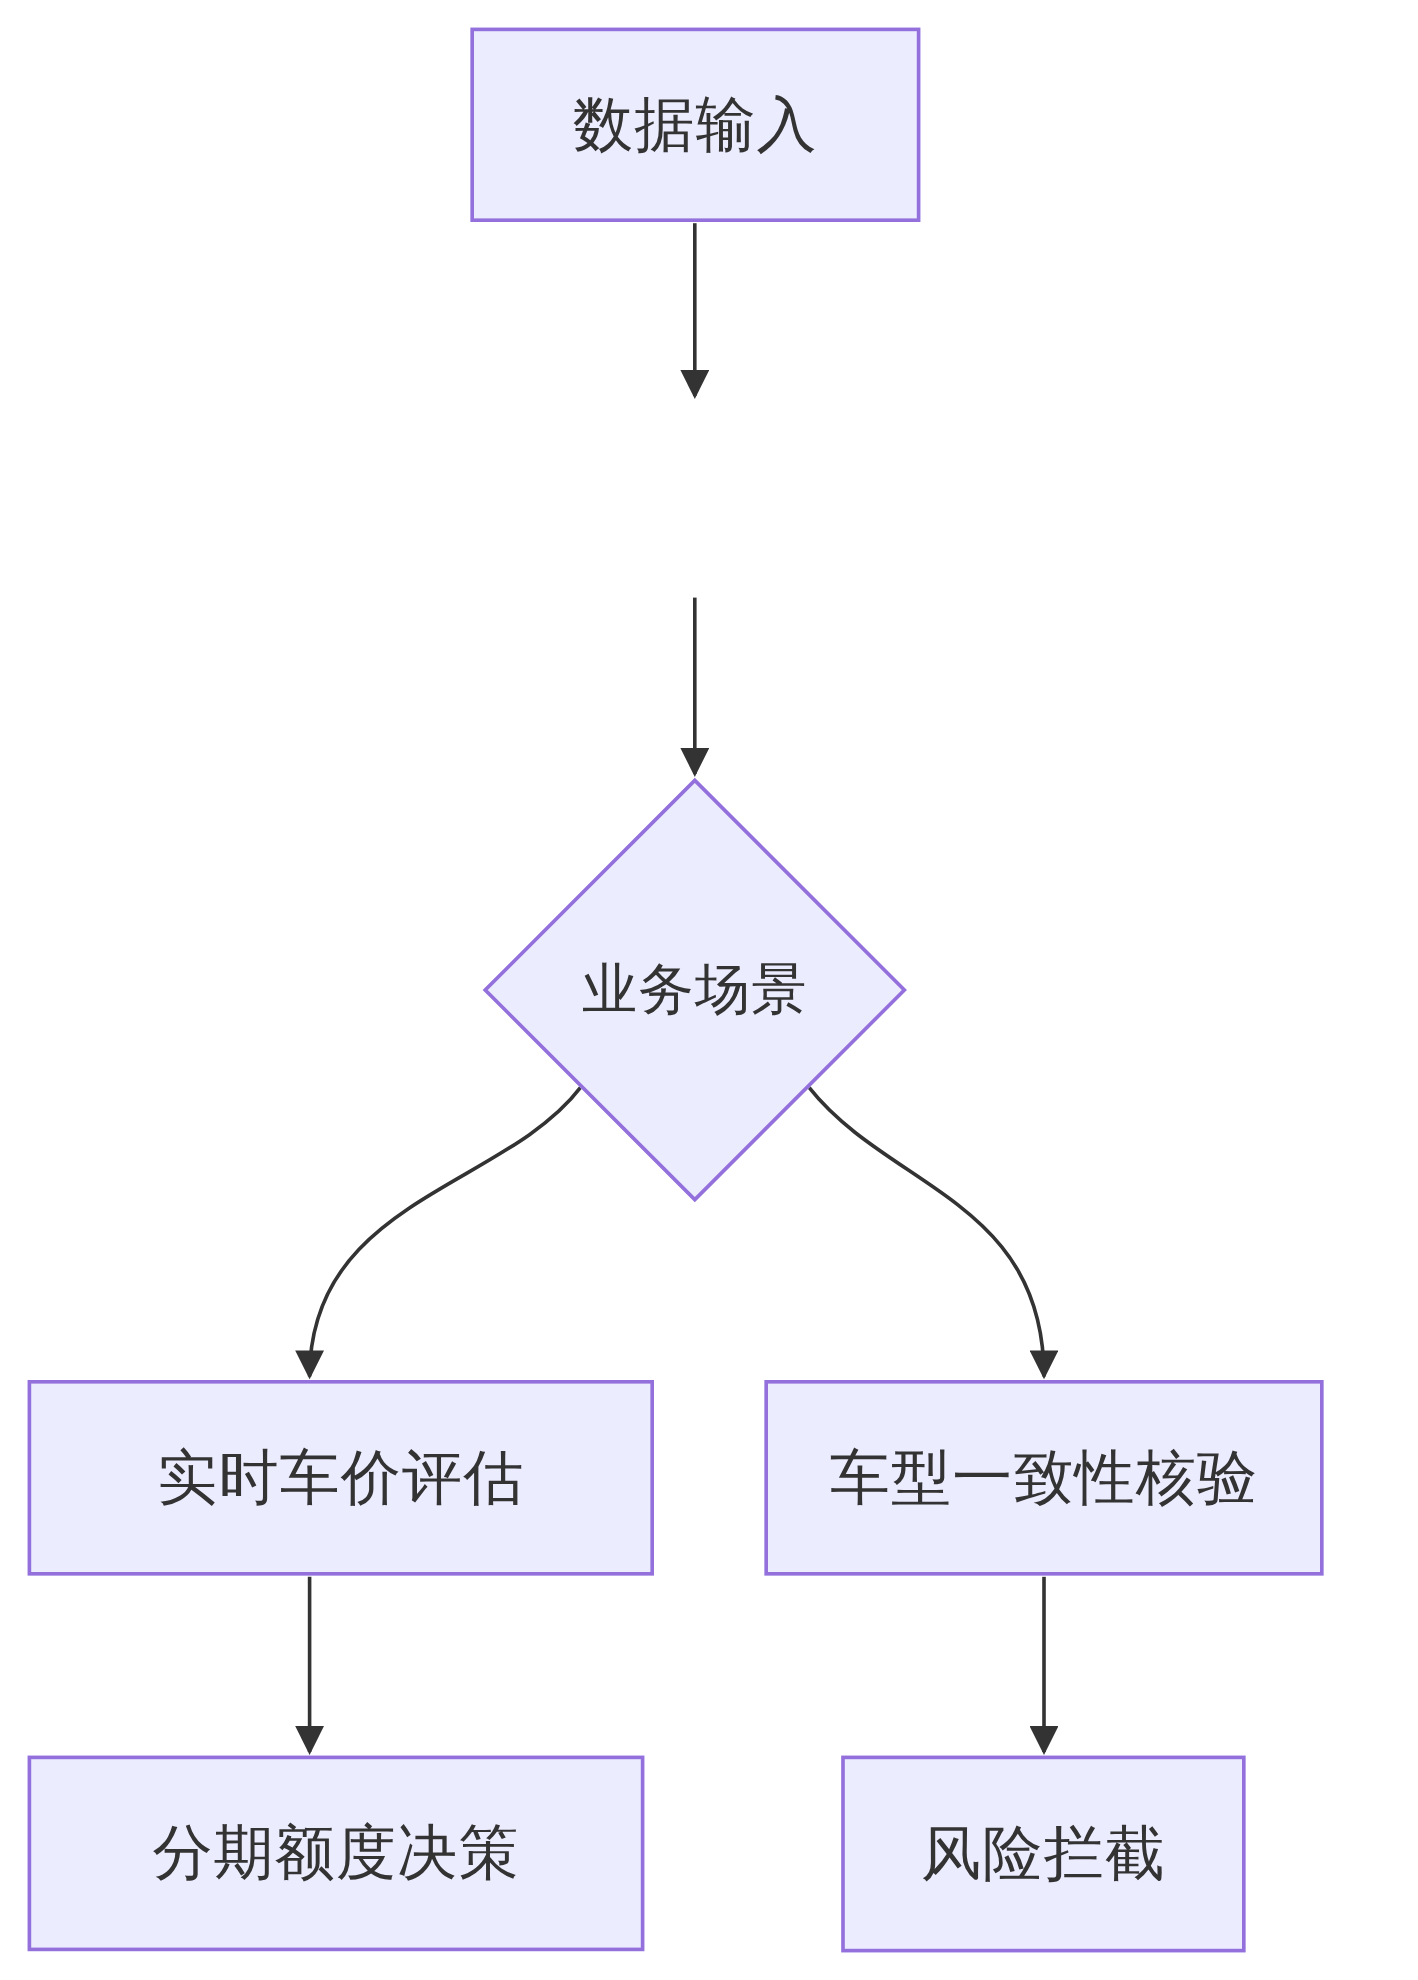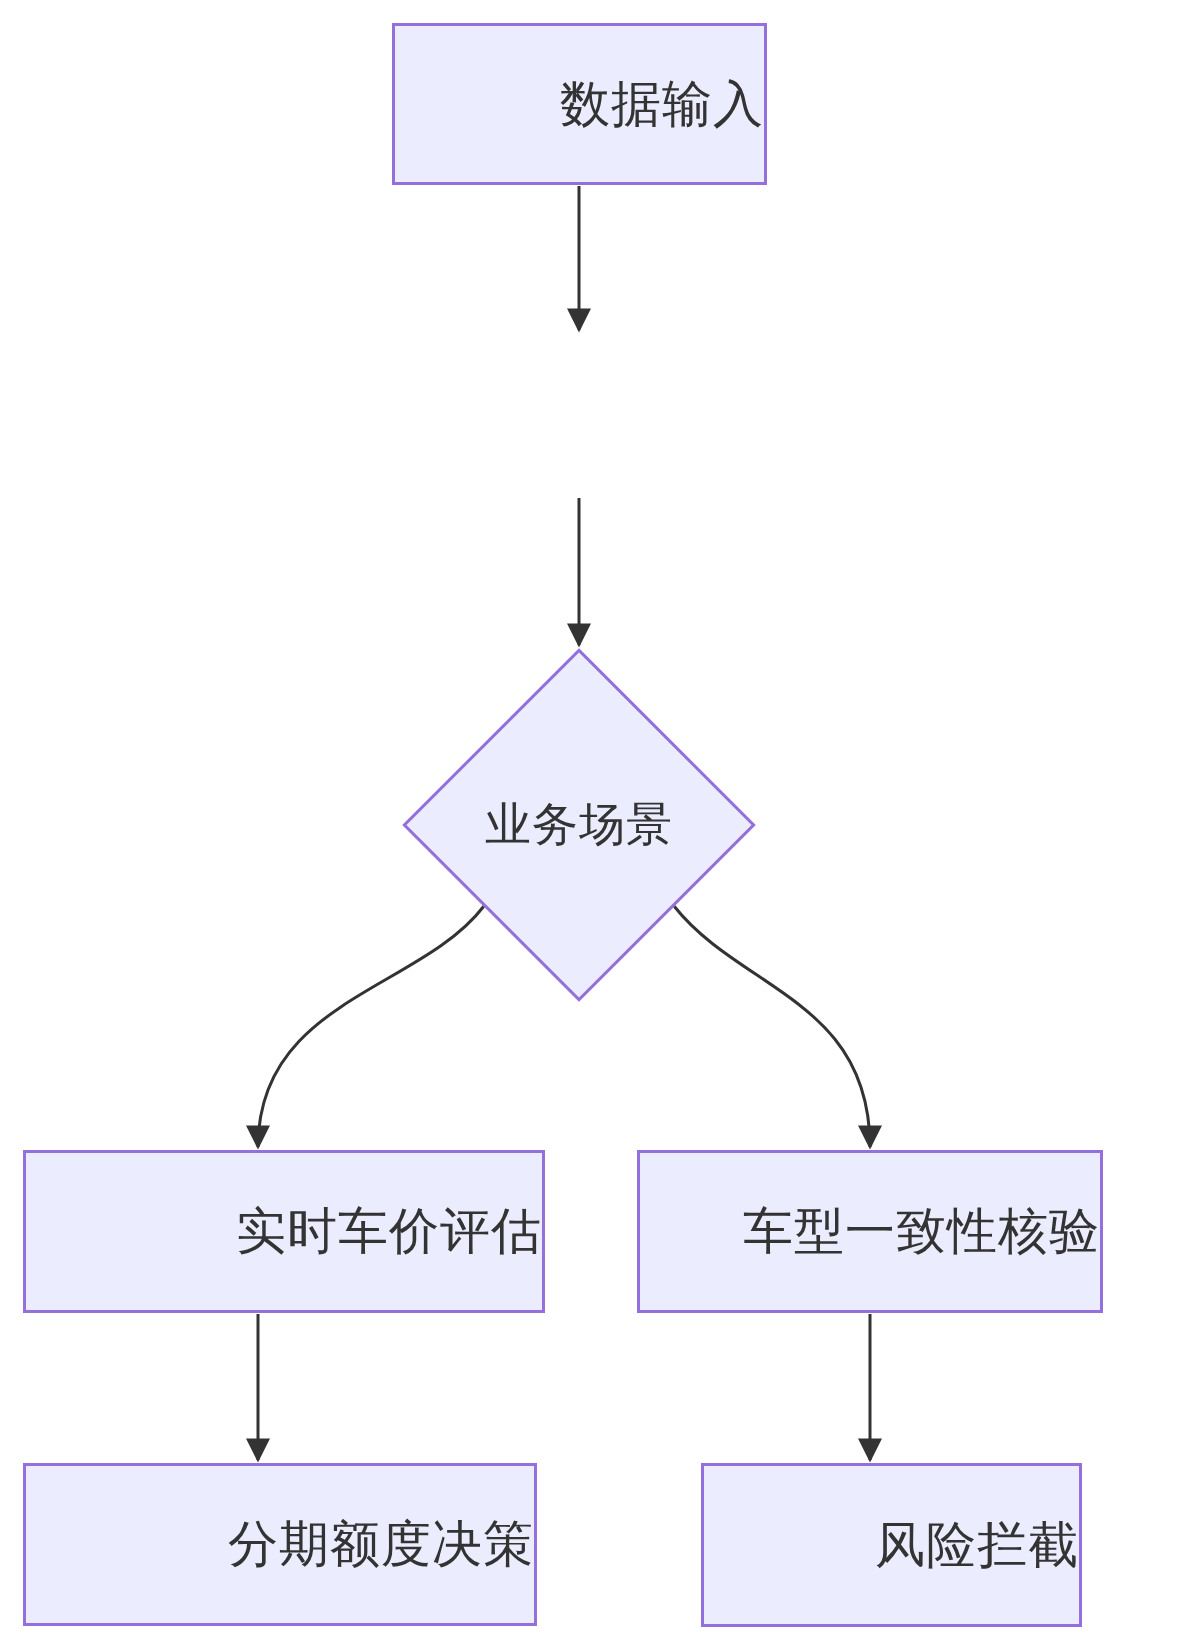--- a/index.html
+++ b/index.html
@@ -23,37 +23,37 @@
     height: 1650px;
     pointer-events: none;
   }
   .node {
     position: absolute;
     box-sizing: border-box;
     background: #ECECFF;
     border: 3px solid #9370DB;
     display: flex;
     align-items: center;
-    justify-content: flex-end;
+    justify-content: center;
     color: #333333;
     font-size: 50px;
     font-weight: 500;
     letter-spacing: 1px;
     white-space: nowrap;
   }
   .node-rect { border-radius: 0; }
   .node-rounded { border-radius: 16px; }
 
   
   #node-input   { left: 392px; top: 23px;   width: 375px; height: 162px; }
   #node-engine  { left: 417px; top: 333px;  width: 324px; height: 164px; }
   #node-price   { left: 23px;  top: 1150px; width: 522px; height: 163px; }
   #node-model   { left: 637px; top: 1150px; width: 466px; height: 163px; }
   #node-quota   { left: 23px;  top: 1463px; width: 514px; height: 163px; }
-  #node-risk    { left: 701px; top: 1463px; width: 381px; height: 164px; }
+  #node-risk    { left: 701px; top: 1463px; width: 337px; height: 164px; }
 
   
   .diamond-wrap {
     position: absolute;
     left: 402px;
     top: 648px;
     width: 354px;
     height: 354px;
   }
   .diamond-shape {

